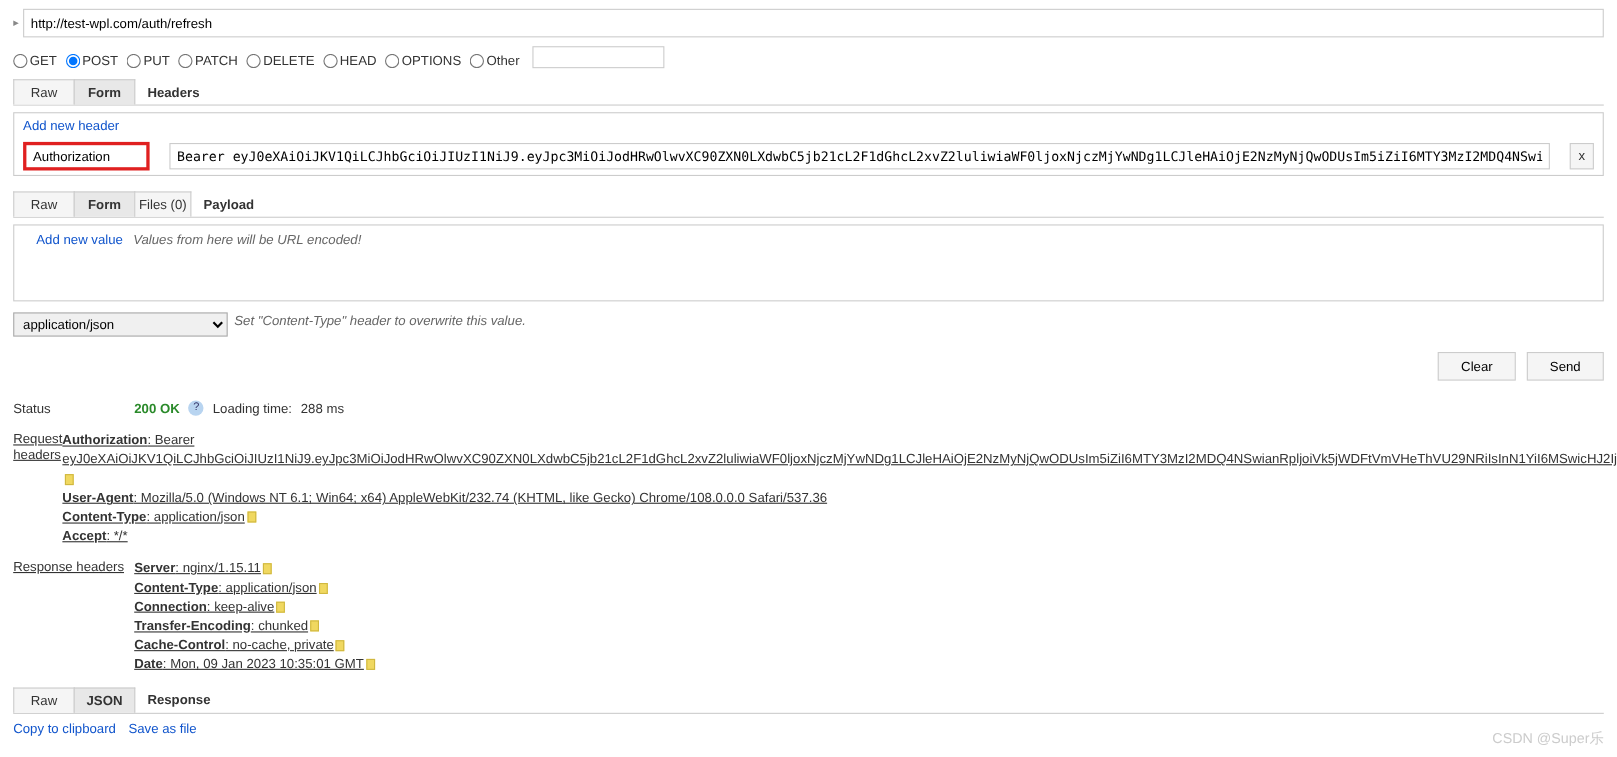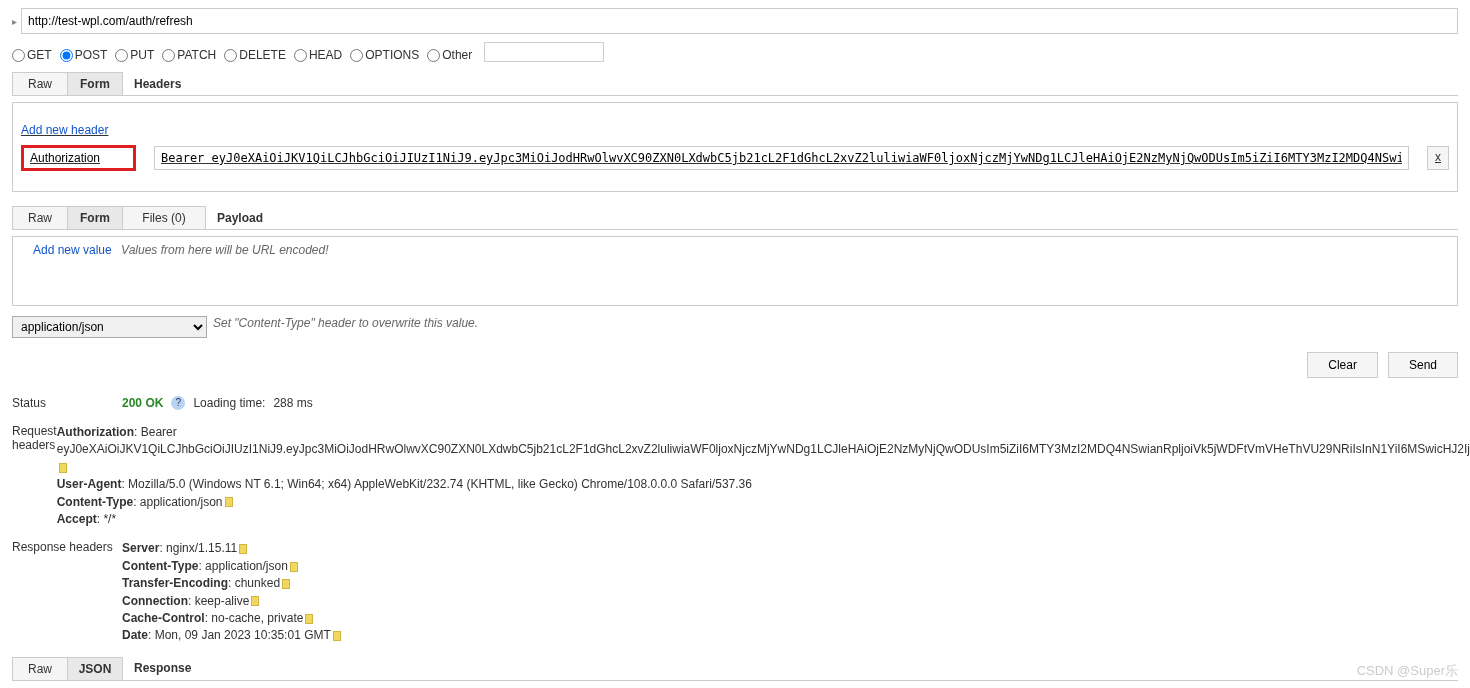--- a/index.html
+++ b/index.html
@@ -7,42 +7,42 @@
 .url-row { display: flex; align-items: center; margin-bottom: 8px; }
 .url-row .collapse-icon { cursor: pointer; color: #888; margin-right: 4px; font-size: 10px; }
 .url-row input { flex: 1; border: 1px solid #ccc; padding: 3px 6px; font-size: 12px; height: 26px; }
 .method-row { display: flex; align-items: flex-end; margin-bottom: 10px; flex-wrap: wrap; }
 .method-row label { display: flex; align-items: center; margin-right: 8px; font-size: 12px; cursor: pointer; }
 .method-row input[type="radio"] { margin-right: 2px; cursor: pointer; }
 .method-row input[type="text"] { border: 1px solid #ccc; width: 120px; height: 20px; padding: 2px 4px; margin-left: 4px; }
 .tab-row { display: flex; align-items: center; border-bottom: 1px solid #ccc; margin-bottom: 6px; }
 .tab-btn { border: 1px solid #ccc; background: #f5f5f5; padding: 4px 0; width: 56px; text-align: center; cursor: pointer; font-size: 12px; border-bottom: none; margin-right: -1px; }
 .tab-btn.active { background: #e8e8e8; font-weight: bold; }
-.tab-btn.file { width: 84px; }
+.tab-btn.file { width: 52px; }
 .tab-label { padding: 4px 12px; font-weight: bold; font-size: 12px; }
 .link { color: #1155cc; cursor: pointer; font-size: 12px; }
 .italic-note { font-style: italic; color: #666; font-size: 12px; margin-left: 6px; }
-.headers-box { border: 1px solid #ccc; padding: 20px 8px; margin-bottom: 14px; min-height: 58px; text-decoration: underline; }
+.headers-box { border: 1px solid #ccc; padding: 4px 8px; margin-bottom: 14px; min-height: 58px; }
 .header-row { display: flex; align-items: center; margin-top: 8px; gap: 18px; }
 .header-key { border: 3px solid #e02020; padding: 3px 6px; width: 115px; height: 26px; font-size: 12px; }
 .header-val { flex: 1; border: 1px solid #ccc; padding: 3px 6px; height: 24px; font-size: 12px; font-family: monospace; }
 .remove-x { border: 1px solid #ccc; background: #f5f5f5; width: 22px; height: 24px; text-align: center; cursor: pointer; font-size: 12px; line-height: 20px; }
 .payload-box { border: 1px solid #ccc; padding: 6px 20px; margin-bottom: 10px; min-height: 70px; }
 .ct-row { display: flex; align-items: flex-start; margin-bottom: 14px; }
 .ct-row select { border: 1px solid #aaa; background: #f0f0f0; padding: 2px 4px; width: 195px; height: 22px; font-size: 12px; cursor: pointer; }
 .action-row { display: flex; justify-content: flex-end; gap: 10px; margin-bottom: 18px; }
 .btn { border: 1px solid #ccc; background: #f5f5f5; padding: 5px 20px; cursor: pointer; font-size: 12px; }
 .status-section { margin-bottom: 14px; }
 .status-row { display: flex; margin-bottom: 4px; }
 .status-label { width: 110px; font-size: 12px; color: #333; }
 .status-val { display: flex; align-items: center; gap: 8px; }
 .code-ok { color: #2a8a2a; font-weight: bold; }
 .help-circle { display: inline-block; width: 14px; height: 14px; border-radius: 50%; background: #b8d4f0; color: #336; font-size: 10px; text-align: center; line-height: 14px; cursor: pointer; }
 .loading-label { color: #333; }
-.hdr-block { display: flex; margin-bottom: 12px; }
+.hdr-block { display: flex; margin-bottom: 12px; text-decoration: underline; }
 .hdr-block-label { width: 110px; font-size: 12px; }
 .hdr-list { flex: 1; font-size: 12px; line-height: 1.45; }
 .hdr-list .hn { font-weight: bold; }
 .copy-icon { display: inline-block; width: 8px; height: 10px; background: #f0d860; border: 1px solid #d0b840; margin-left: 2px; cursor: pointer; vertical-align: middle; }
 .resp-links { margin-bottom: 4px; }
 .resp-links .link { margin-right: 8px; }
 .watermark { position: fixed; bottom: 8px; right: 12px; color: #ccc; font-size: 13px; pointer-events: none; }
 </style>
 </head>
 <body>
@@ -147,22 +147,22 @@
       <div><span class="hn">Content-Type</span><span>: application/json</span><span class="copy-icon"></span></div>
       <div><span class="hn">Accept</span><span>: */*</span></div>
     </div>
 </div>
 
 <div class="hdr-block">
   <div class="hdr-block-label">Response headers</div>
   <div class="hdr-list" id="resp-hdrs">
       <div><span class="hn">Server</span><span>: nginx/1.15.11</span><span class="copy-icon"></span></div>
       <div><span class="hn">Content-Type</span><span>: application/json</span><span class="copy-icon"></span></div>
+      <div><span class="hn">Connection</span><span>: keep-alive</span><span class="copy-icon"></span></div>
       <div><span class="hn">Transfer-Encoding</span><span>: chunked</span><span class="copy-icon"></span></div>
-      <div><span class="hn">Connection</span><span>: keep-alive</span><span class="copy-icon"></span></div>
       <div><span class="hn">Cache-Control</span><span>: no-cache, private</span><span class="copy-icon"></span></div>
       <div><span class="hn">Date</span><span>: Mon, 09 Jan 2023 10:35:01 GMT</span><span class="copy-icon"></span></div>
     </div>
 </div>
 
 <div class="tab-row">
   <div class="tab-btn">Raw</div>
   <div class="tab-btn active">JSON</div>
   <div class="tab-label">Response</div>
 </div>

